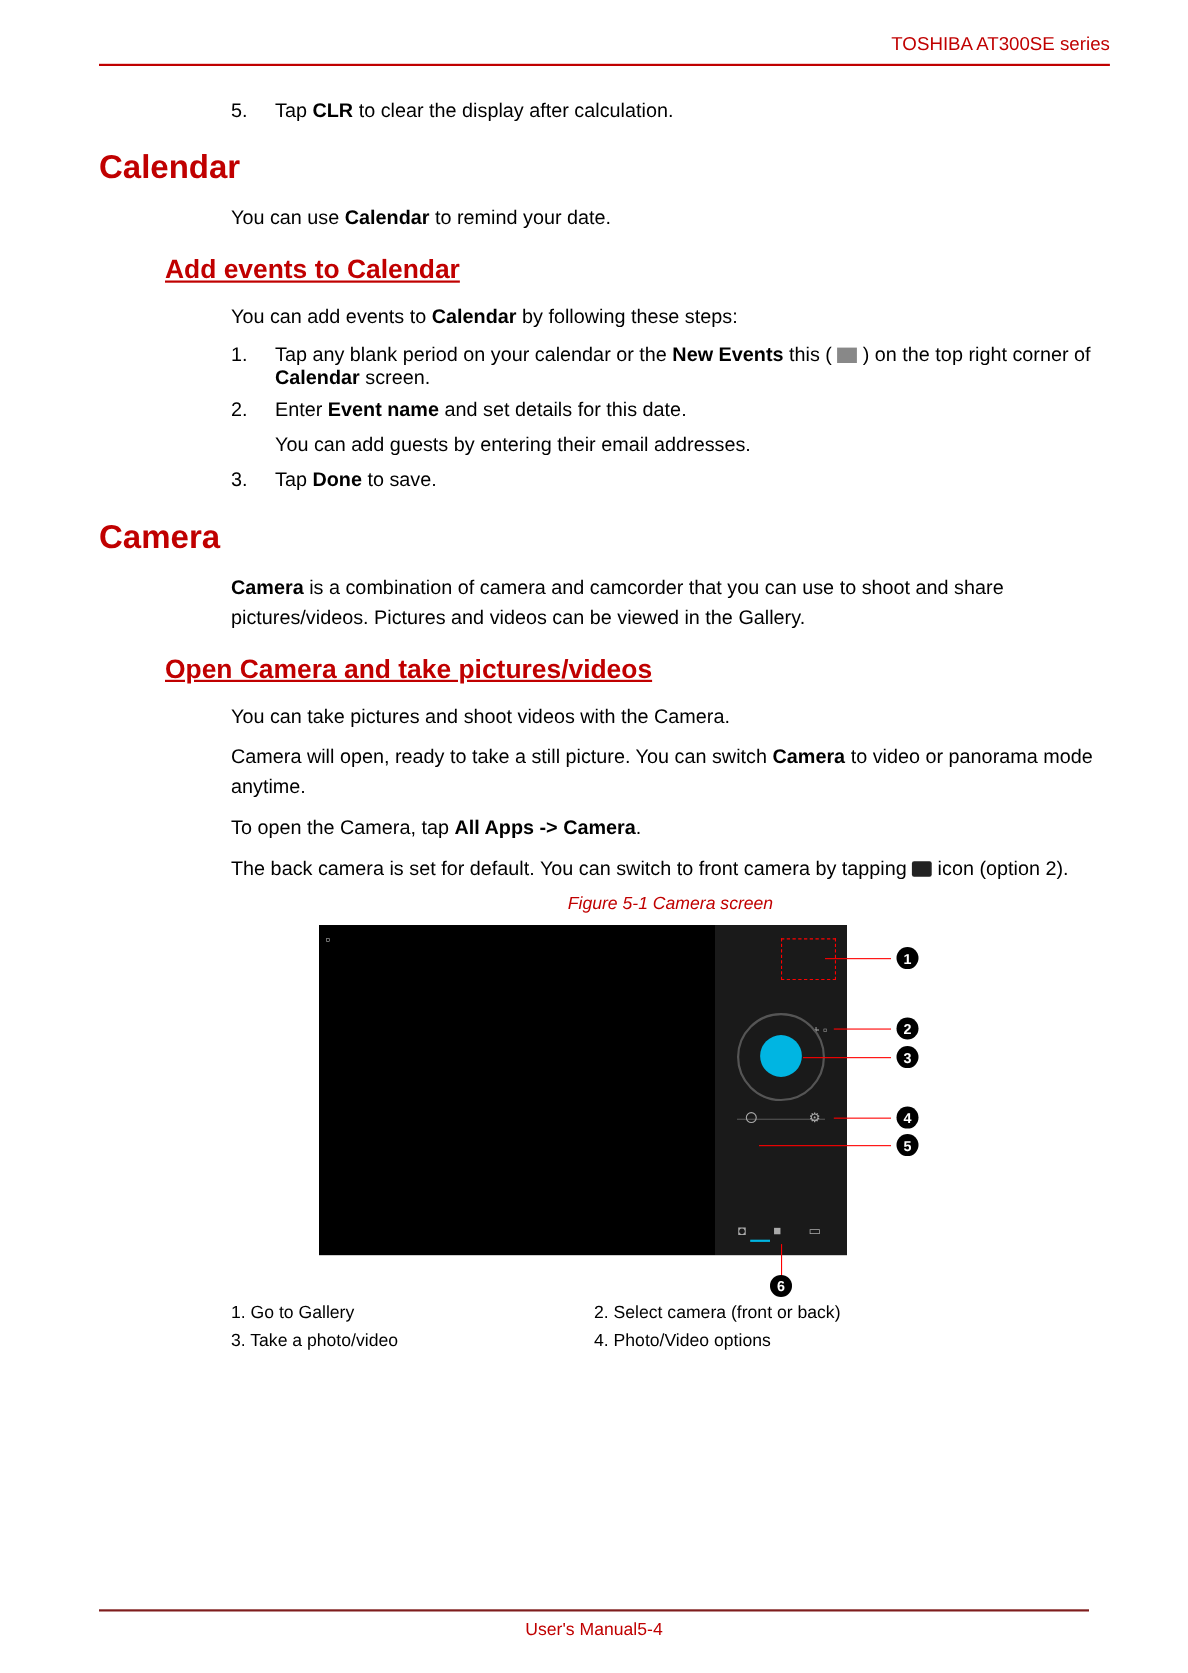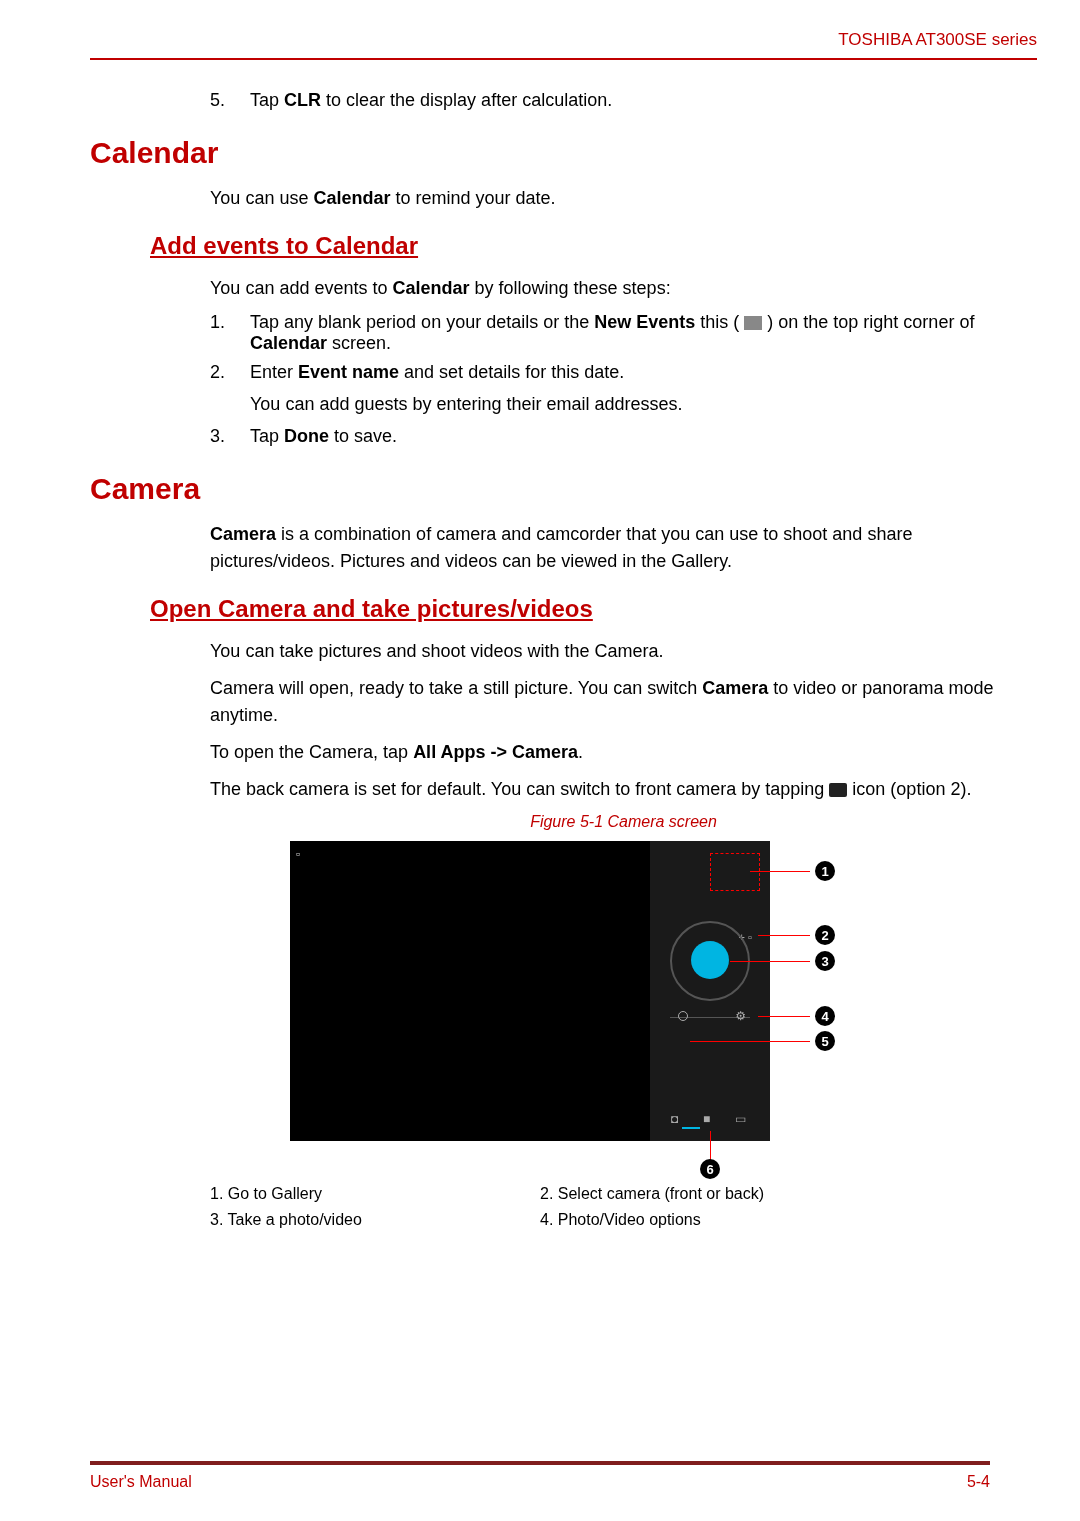--- a/index.html
+++ b/index.html
@@ -9,21 +9,21 @@
     }
     body {
       font-family: Arial, Helvetica, sans-serif;
       font-size: 18px;
       background: #fff;
       width: 1080px;
       height: 1521px;
       position: relative;
     }
     .page {
-      padding: 30px 43px 30px 90px;
+      padding: 30px 71px 30px 90px;
     }
     .header {
       text-align: right;
       color: #c00000;
       font-size: 17px;
       padding-bottom: 8px;
       border-bottom: 2px solid #c00000;
       margin-bottom: 30px;
     }
     .body-text {
@@ -244,24 +244,24 @@
       width: 330px;
     }
     .legend-right {
       flex: 1;
     }
     .footer {
       position: absolute;
       bottom: 30px;
       left: 90px;
       right: 90px;
-      border-top: 4px solid #7f1d1d;
+      border-top: 2px solid #7f1d1d;
       padding-top: 8px;
       display: flex;
-      justify-content: space-between;
+      justify-content: center;
       color: #c00000;
       font-size: 16px;
     }
   </style>
 </head>
 <body>
 
 <div class="page">
   <div class="header">
     <span>TOSHIBA AT300SE series</span>
@@ -280,21 +280,21 @@
   </div>
 
   <h2>Add events to Calendar</h2>
   <div class="body-text indent-1">
     <span>You can add events to </span><span class="bold">Calendar</span><span> by following these steps:</span>
   </div>
 
   <div id="calendar-steps">
       <div class="ol-item">
         <span class="ol-num">1.</span>
-        <span class="ol-text"><span>Tap any blank period on your details or the </span><span class="bold">New Events</span><span> this ( </span><span class="icon-placeholder"></span><span> ) on the top right corner of </span><span class="bold">Calendar</span><span> screen.</span></span>
+        <span class="ol-text"><span>Tap any blank period on your calendar or the </span><span class="bold">New Events</span><span> this ( </span><span class="icon-placeholder"></span><span> ) on the top right corner of </span><span class="bold">Calendar</span><span> screen.</span></span>
       </div>
       <div class="ol-item">
         <span class="ol-num">2.</span>
         <span class="ol-text"><span>Enter </span><span class="bold">Event name</span><span> and set details for this date.</span></span>
       </div>
       <div class="ol-sub">You can add guests by entering their email addresses.</div>
       <div class="ol-item">
         <span class="ol-num">3.</span>
         <span class="ol-text"><span>Tap </span><span class="bold">Done</span><span> to save.</span></span>
       </div>

